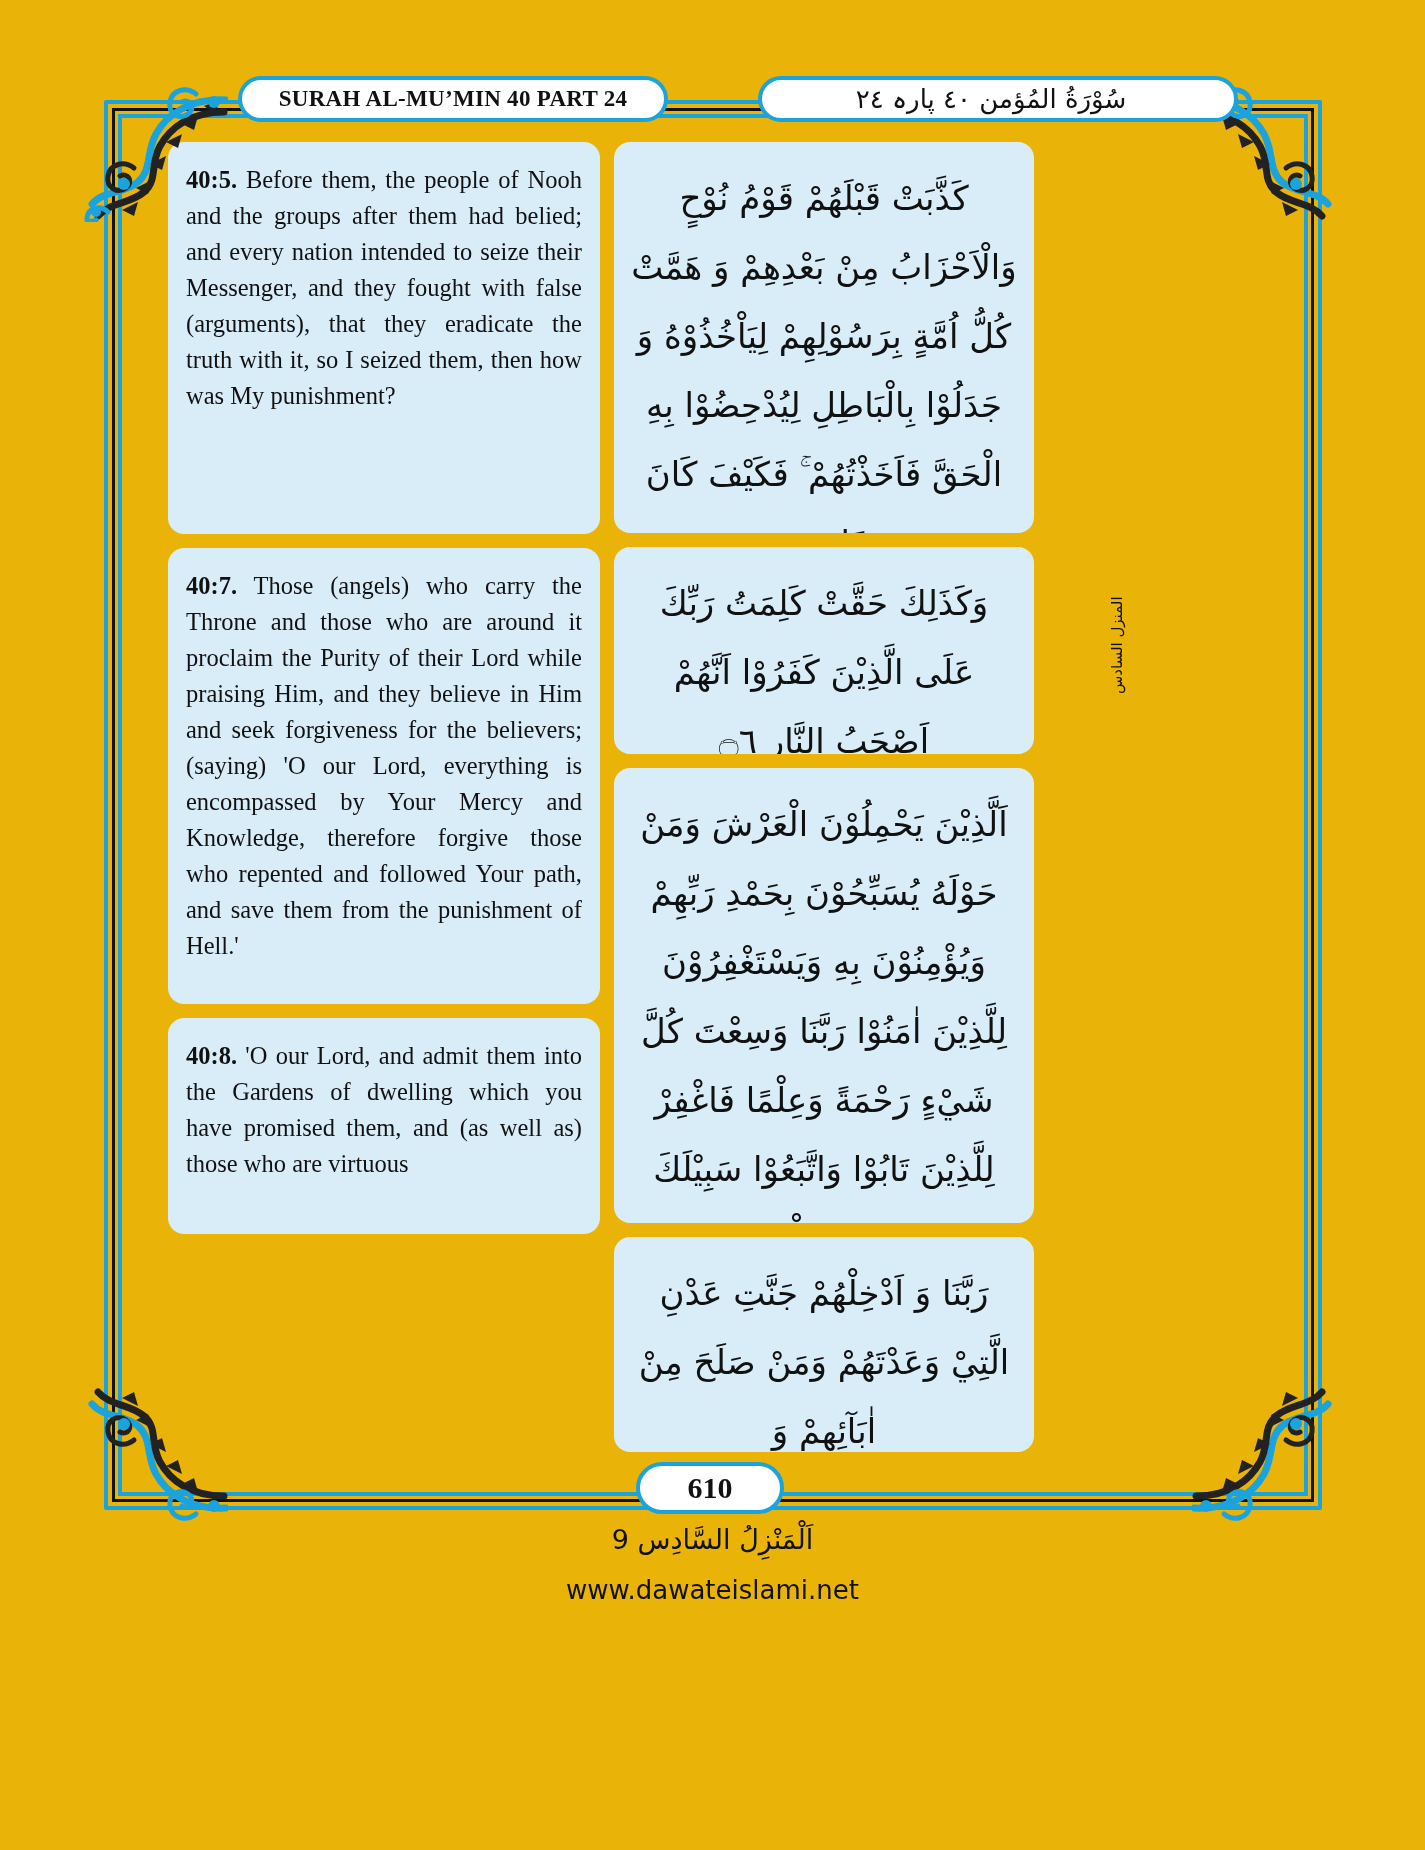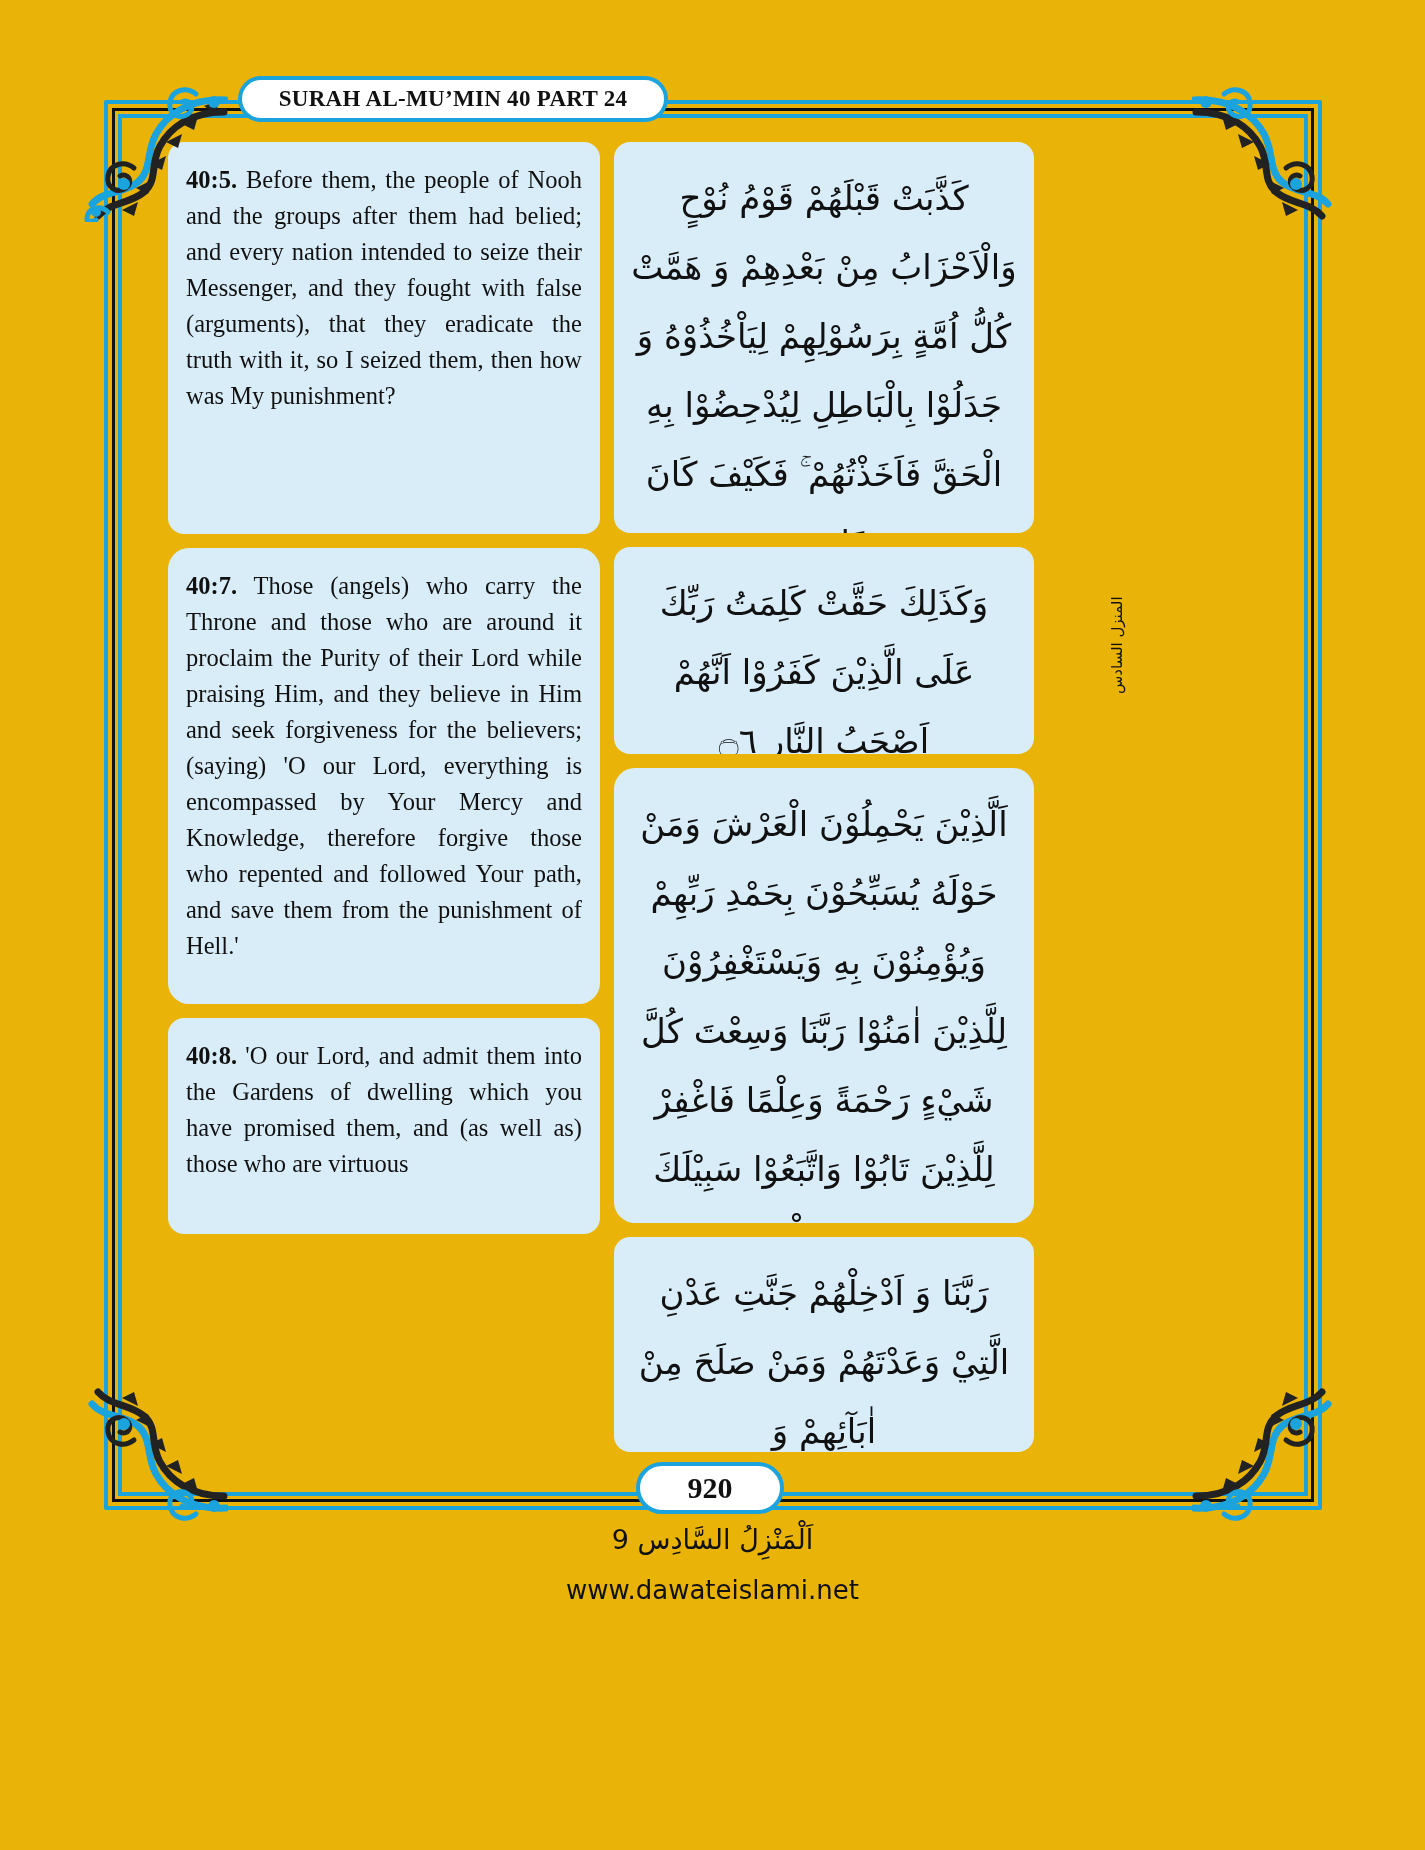--- a/index.html
+++ b/index.html
@@ -152,21 +152,21 @@
     font-size: 34px;
     line-height: 69px;
     color: #111;
     text-align: center;
     padding: 22px 14px;
   }
 
   
   .h-v5  { height: 392px; }
   .h-v6  { height: 208px; }
-  .h-v7  { height: 456px; border-radius: 21px; }
+  .h-v7  { height: 456px; }
   .h-v8  { height: 216px; }
 
   
   .side-note {
     position: absolute;
     left: 1108px; top: 560px;
     width: 80px; height: 170px;
     direction: rtl;
     font-family: "DejaVu Sans", sans-serif;
     font-size: 15px;
@@ -279,20 +279,23 @@
       <g fill="#1ba3dd">
         <circle cx="136" cy="30" r="6"></circle>
         <circle cx="46" cy="112" r="6"></circle>
       </g>
     </svg>
   </div>
 
   <div class="header-row">
     <div class="hdr-pill hdr-left">
       <span class="hdr-left-text">SURAH AL-MU’MIN 40 PART 24</span>
+    </div>
+    <div class="hdr-pill hdr-right">
+      <span class="hdr-right-text">سُوْرَةُ المُؤمن ٤٠ پارہ ٢٤</span>
     </div>
   </div>
 
   <div class="content">
 
     <div class="col col-en">
       <div class="vblock en h-v5">
         <span class="vnum">40:5.</span>
         <span>Before them, the people of Nooh and the groups after them had belied; and every nation intended to seize their Messenger, and they fought with false (arguments), that they eradicate the truth with it, so I seized them, then how was My punishment?</span>
       </div>
@@ -310,20 +313,20 @@
       <div class="vblock ar h-v5">كَذَّبَتْ قَبْلَهُمْ قَوْمُ نُوْحٍ وَالْاَحْزَابُ مِنْ بَعْدِهِمْ وَ هَمَّتْ كُلُّ اُمَّةٍ بِرَسُوْلِهِمْ لِيَاْخُذُوْهُ وَ جَدَلُوْا بِالْبَاطِلِ لِيُدْحِضُوْا بِهِ الْحَقَّ فَاَخَذْتُهُمْ ۚ فَكَيْفَ كَانَ عِقَابِ ۝٥</div>
       <div class="vblock ar h-v6">وَكَذَلِكَ حَقَّتْ كَلِمَتُ رَبِّكَ عَلَى الَّذِيْنَ كَفَرُوْا اَنَّهُمْ اَصْحَبُ النَّارِ ۝٦</div>
       <div class="vblock ar h-v7">اَلَّذِيْنَ يَحْمِلُوْنَ الْعَرْشَ وَمَنْ حَوْلَهُ يُسَبِّحُوْنَ بِحَمْدِ رَبِّهِمْ وَيُؤْمِنُوْنَ بِهِ وَيَسْتَغْفِرُوْنَ لِلَّذِيْنَ اٰمَنُوْا رَبَّنَا وَسِعْتَ كُلَّ شَيْءٍ رَحْمَةً وَعِلْمًا فَاغْفِرْ لِلَّذِيْنَ تَابُوْا وَاتَّبَعُوْا سَبِيْلَكَ وَقِهِمْ عَذَابَ الْجَحِيْمِ ۝٧</div>
       <div class="vblock ar h-v8">رَبَّنَا وَ اَدْخِلْهُمْ جَنَّتِ عَدْنِ الَّتِيْ وَعَدْتَهُمْ وَمَنْ صَلَحَ مِنْ اٰبَآئِهِمْ وَ</div>
     </div>
 
   </div>
 
   <div class="side-note">المنزل السادس</div>
 
-  <div class="pagenum-pill">920</div>
+  <div class="pagenum-pill">610</div>
 
   <div class="footer-manzil">
     <span>اَلْمَنْزِلُ السَّادِس  9 </span>
   </div>
   <div class="footer-url">www.dawateislami.net</div>
 
 </div>
 
 </body></html>

